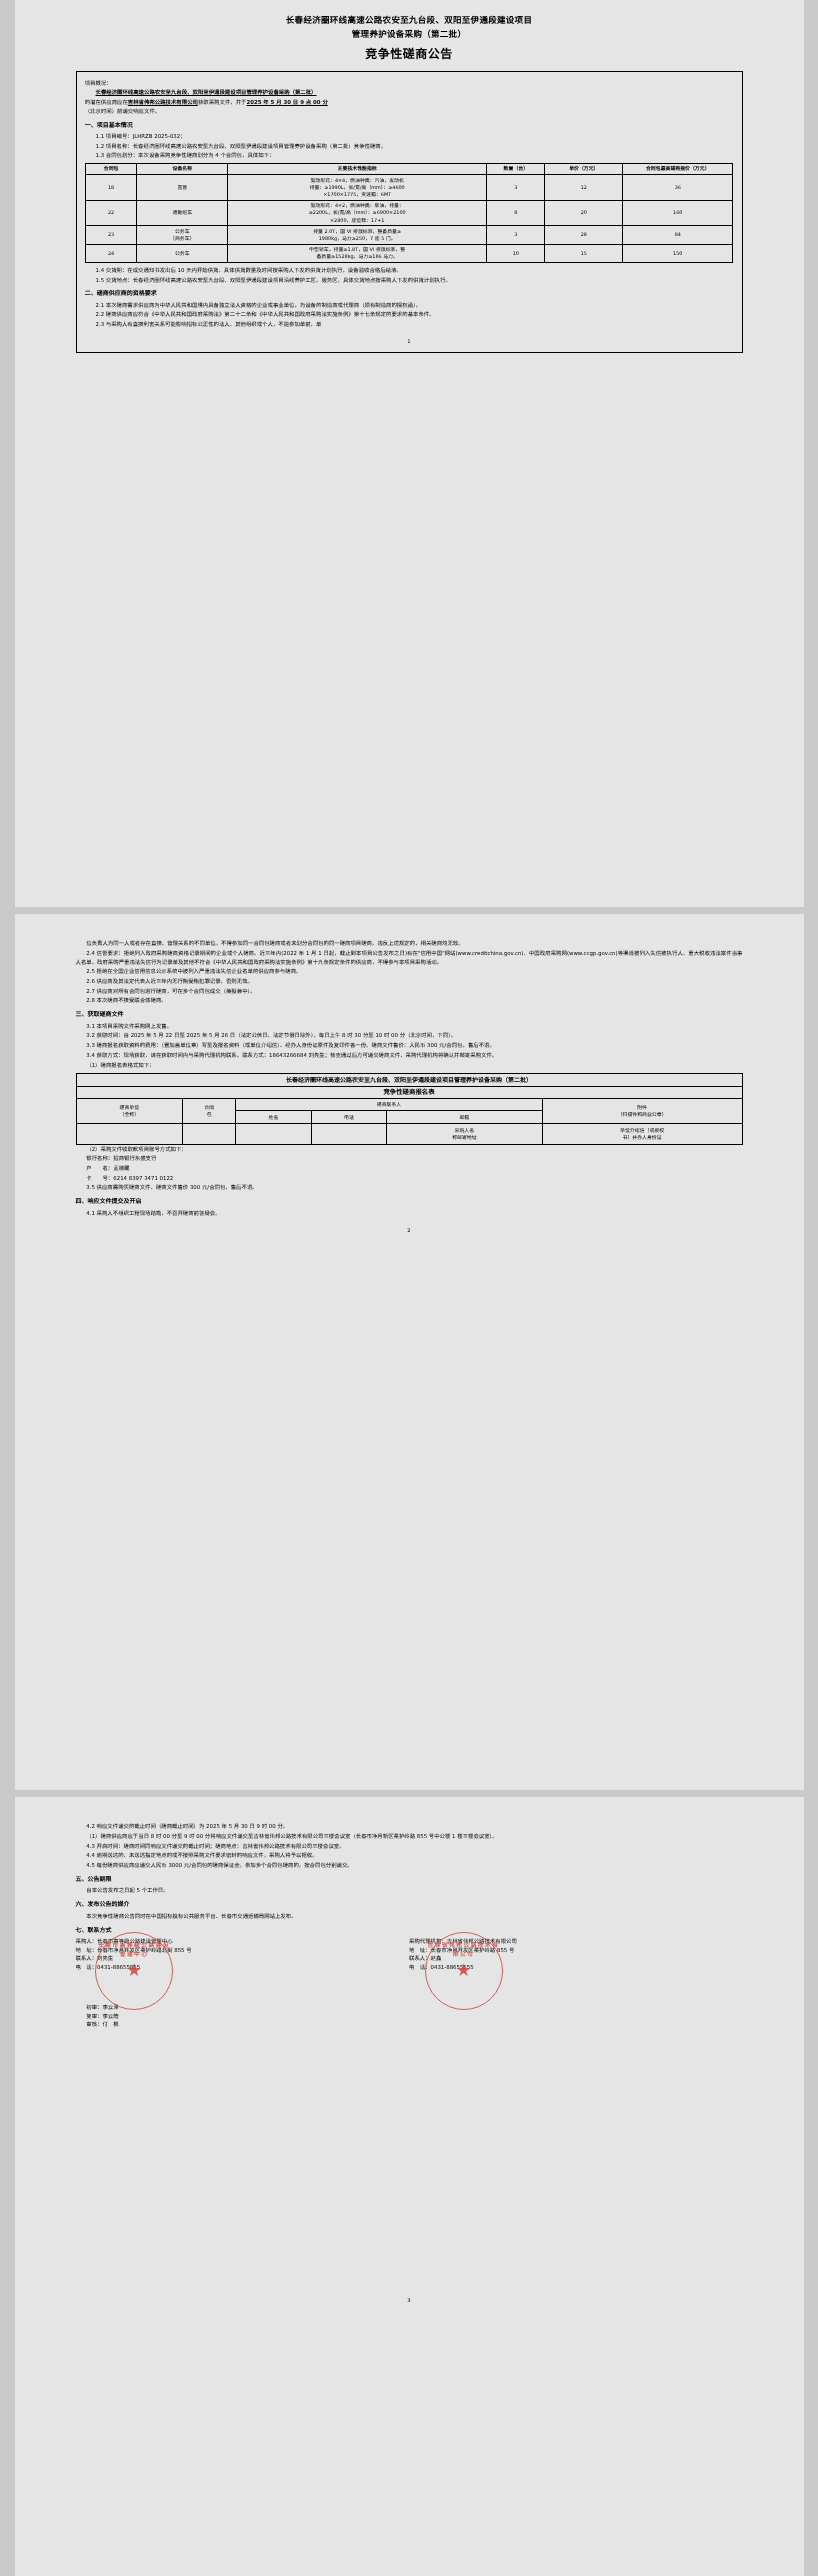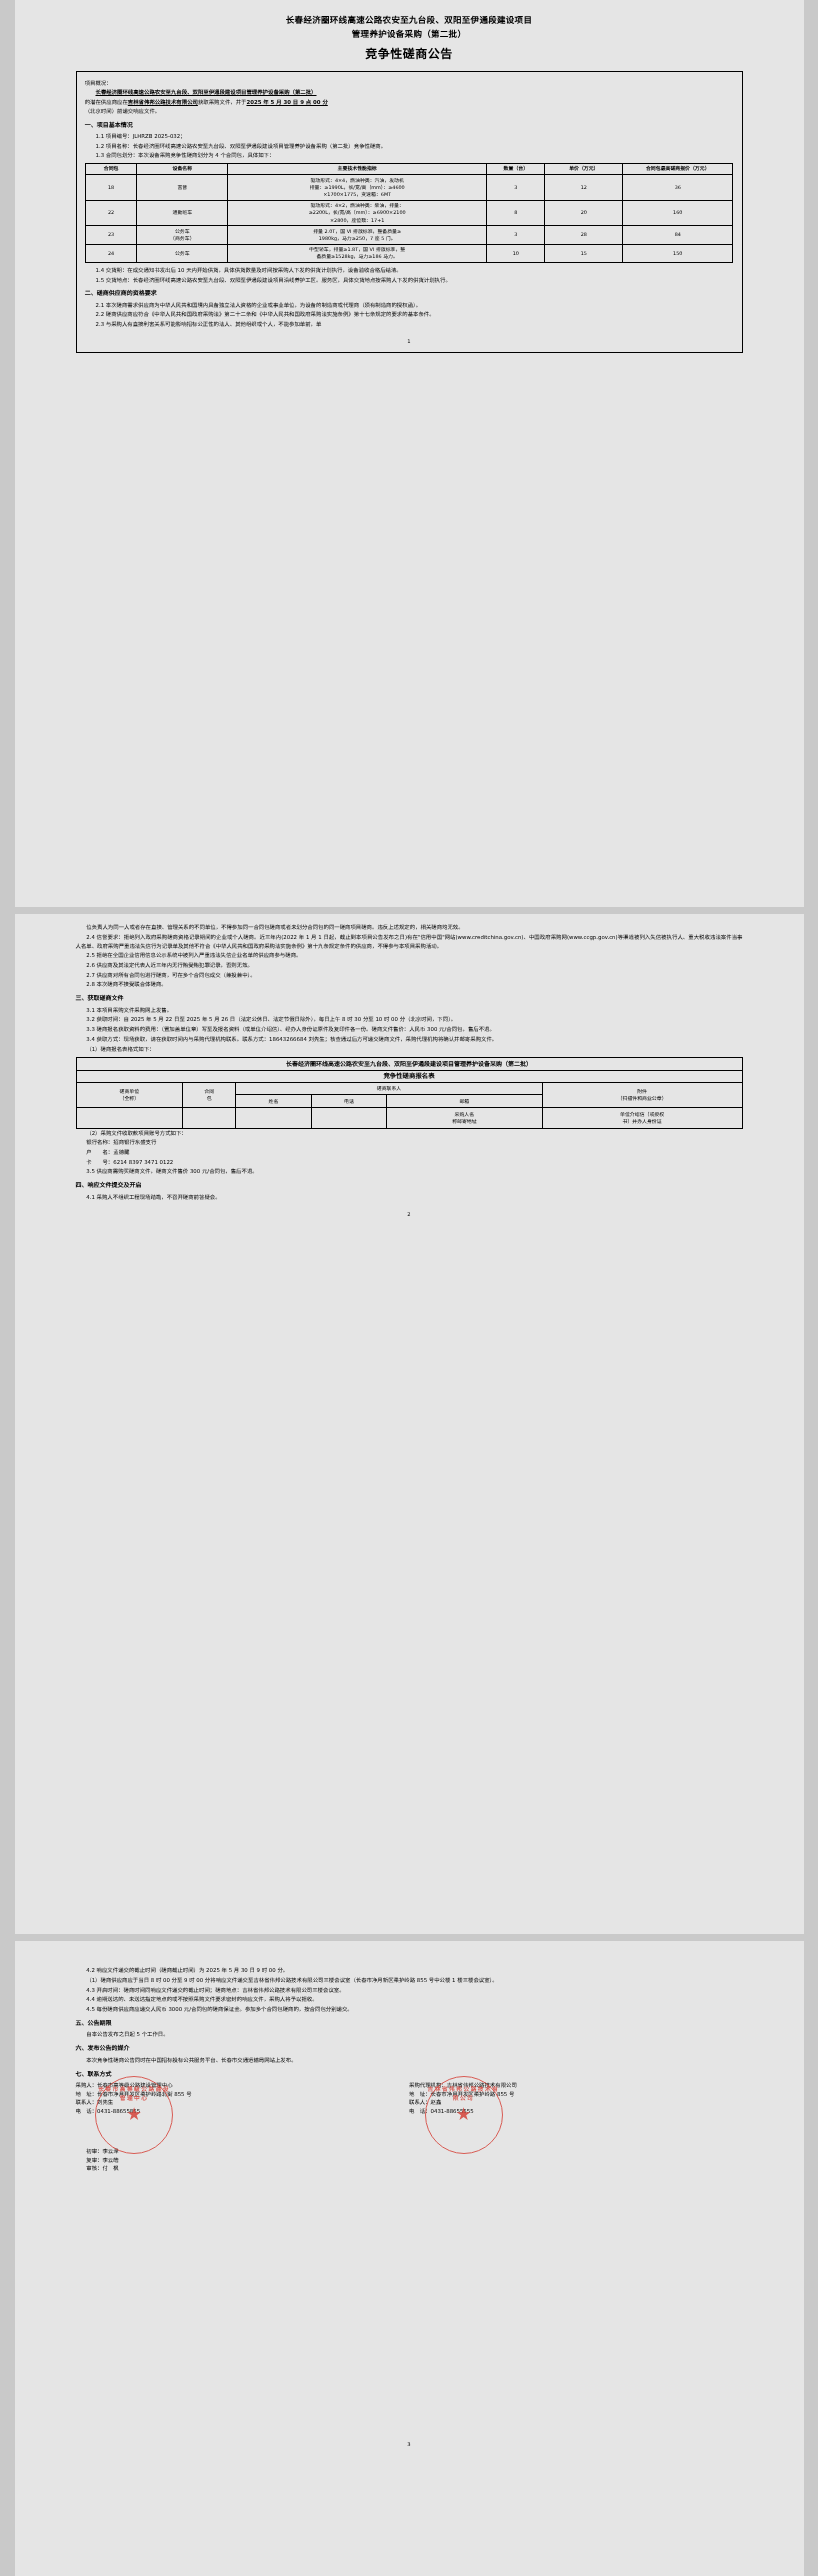--- a/index.html
+++ b/index.html
@@ -6,21 +6,21 @@
   body{font-family:"DejaVu Sans","Liberation Sans",sans-serif;}
   .page-wrap{width:818px;margin:0 auto;background:#c9c9c9;padding:0;}
   .page{
     width:789px;
     margin:0 auto;
     background:#e5e5e5;
     position:relative;
     box-sizing:border-box;
   }
   .p1{height:907px;padding:14.4px 61px 0 61px;}
-  .p2{height:1020px;padding:9px 61px 0 61px;}
+  .p2{height:876px;padding:25px 61px 0 61px;}
   .p4{height:953px;padding:25px 61px 0 61px;}
   .gap{height:7.2px;background:#c9c9c9;}
 
   .doc-title{
     text-align:center;
     font-weight:bold;
     font-size:8.5px;
     line-height:13.4px;
     letter-spacing:0.3px;
     color:#000;

